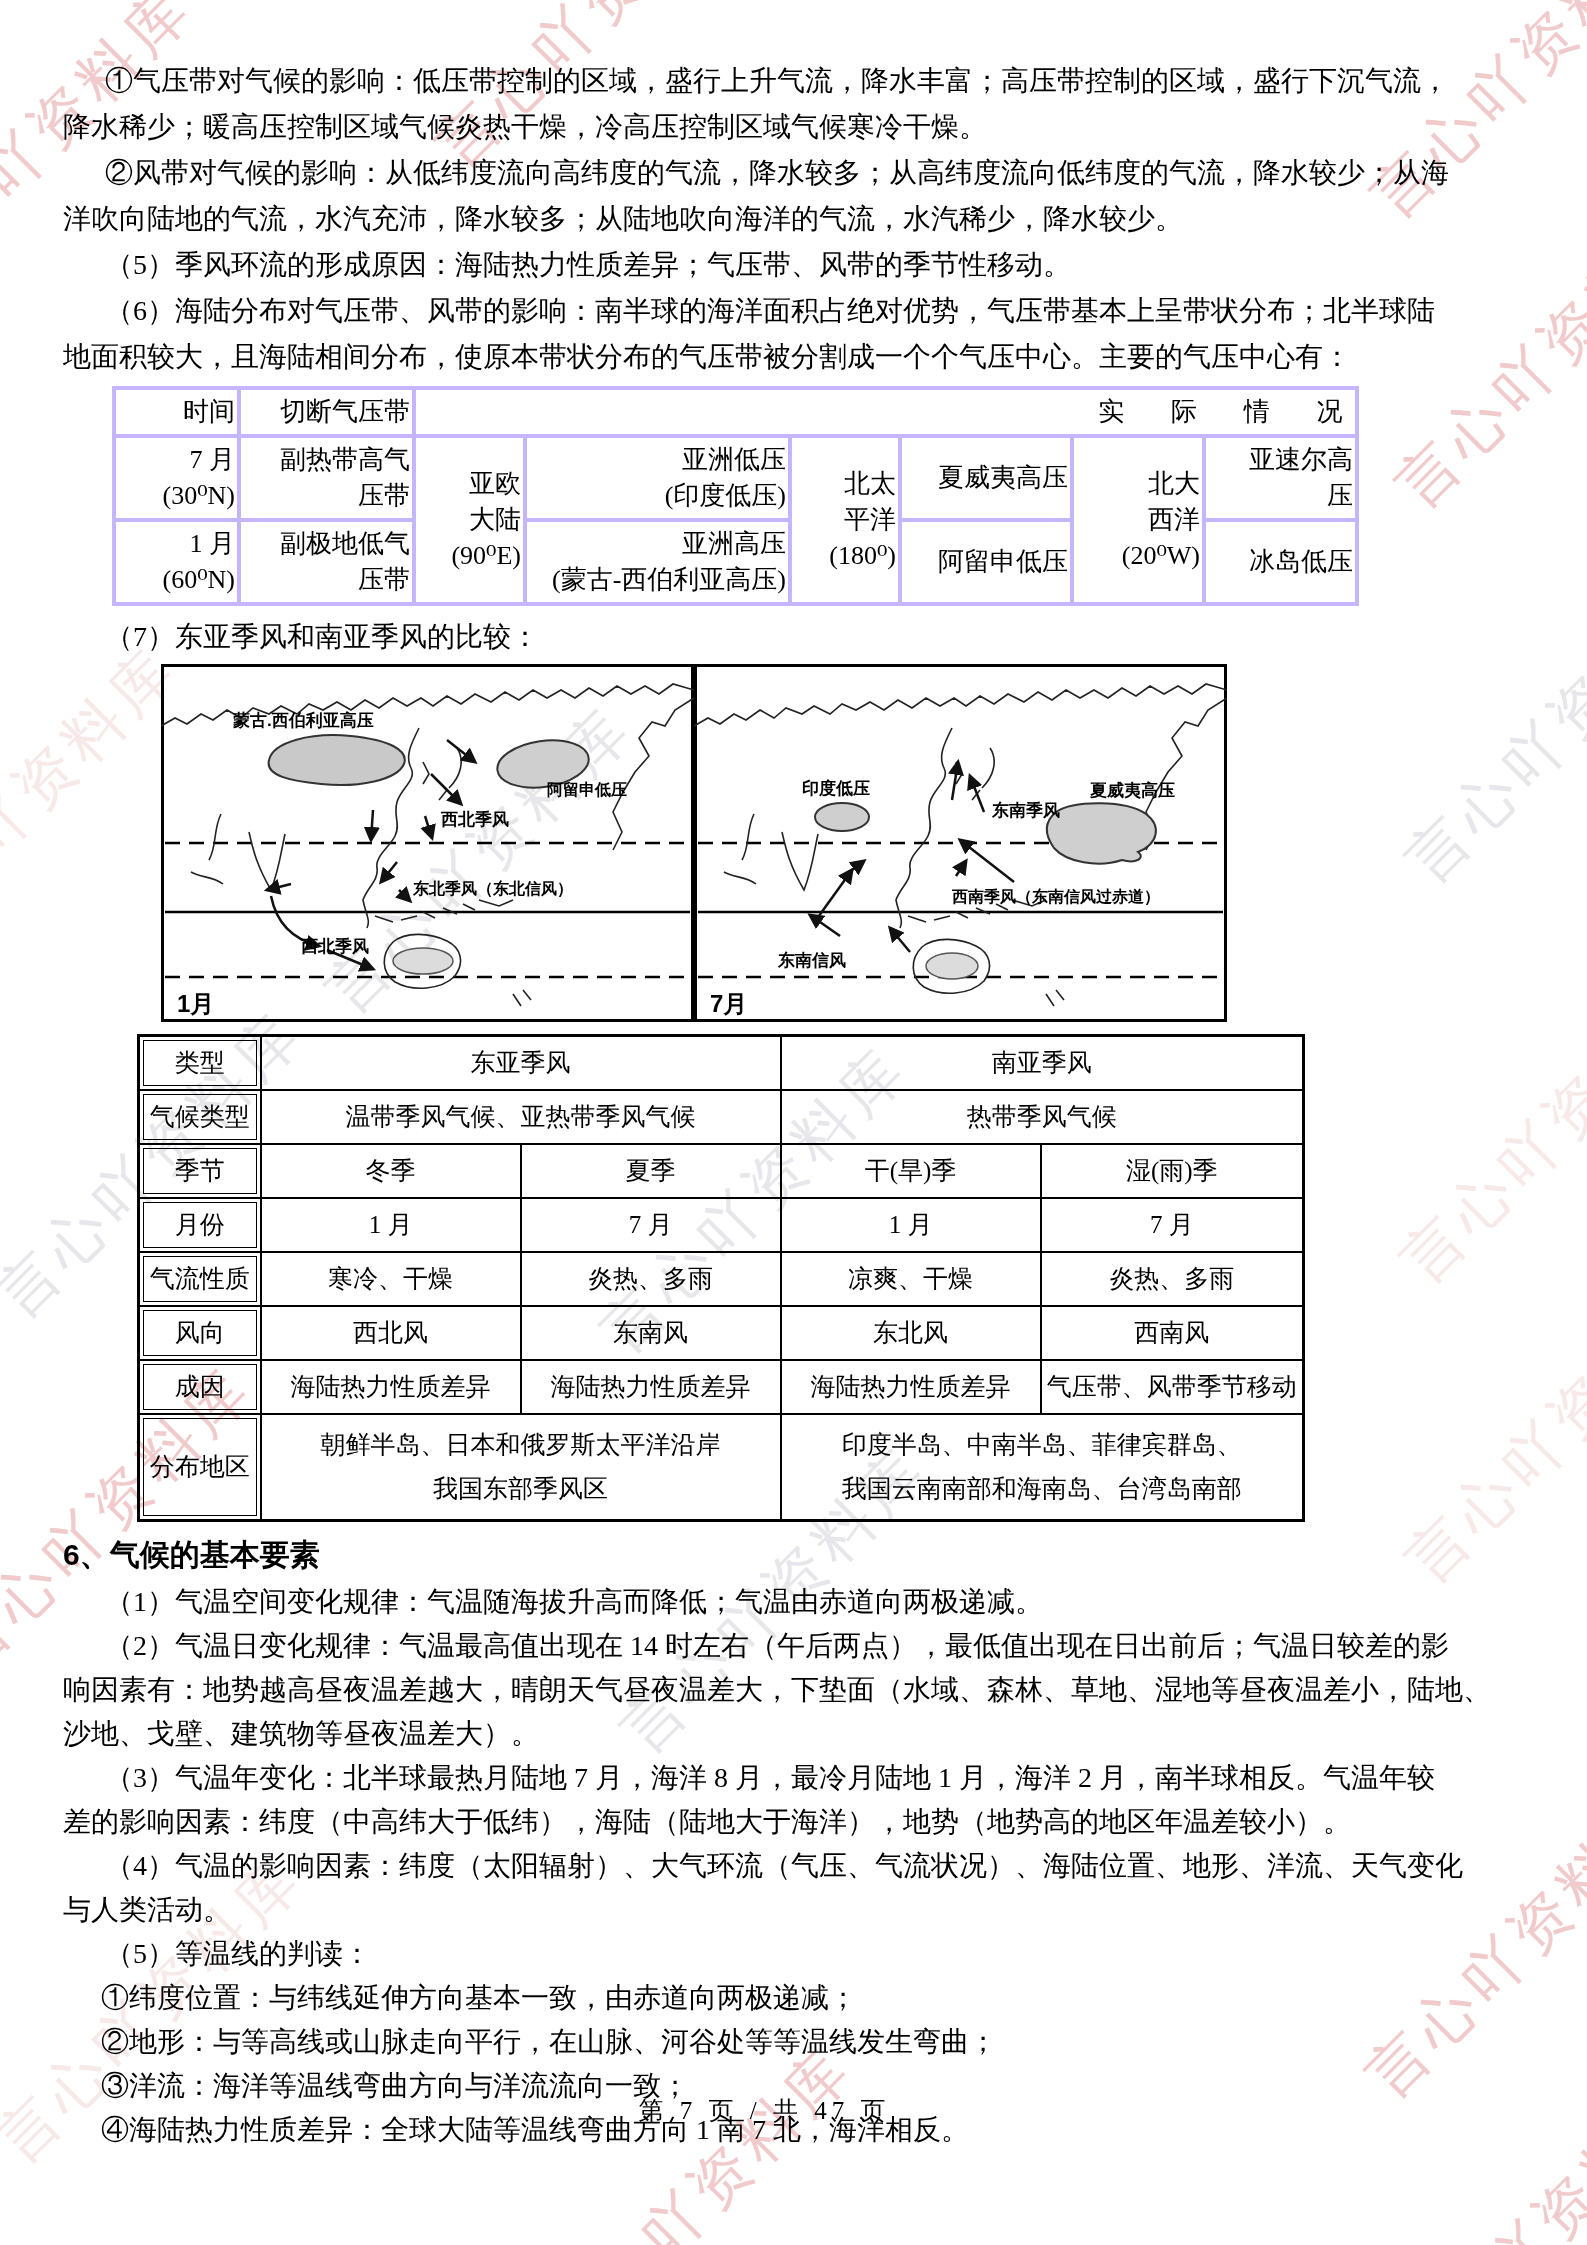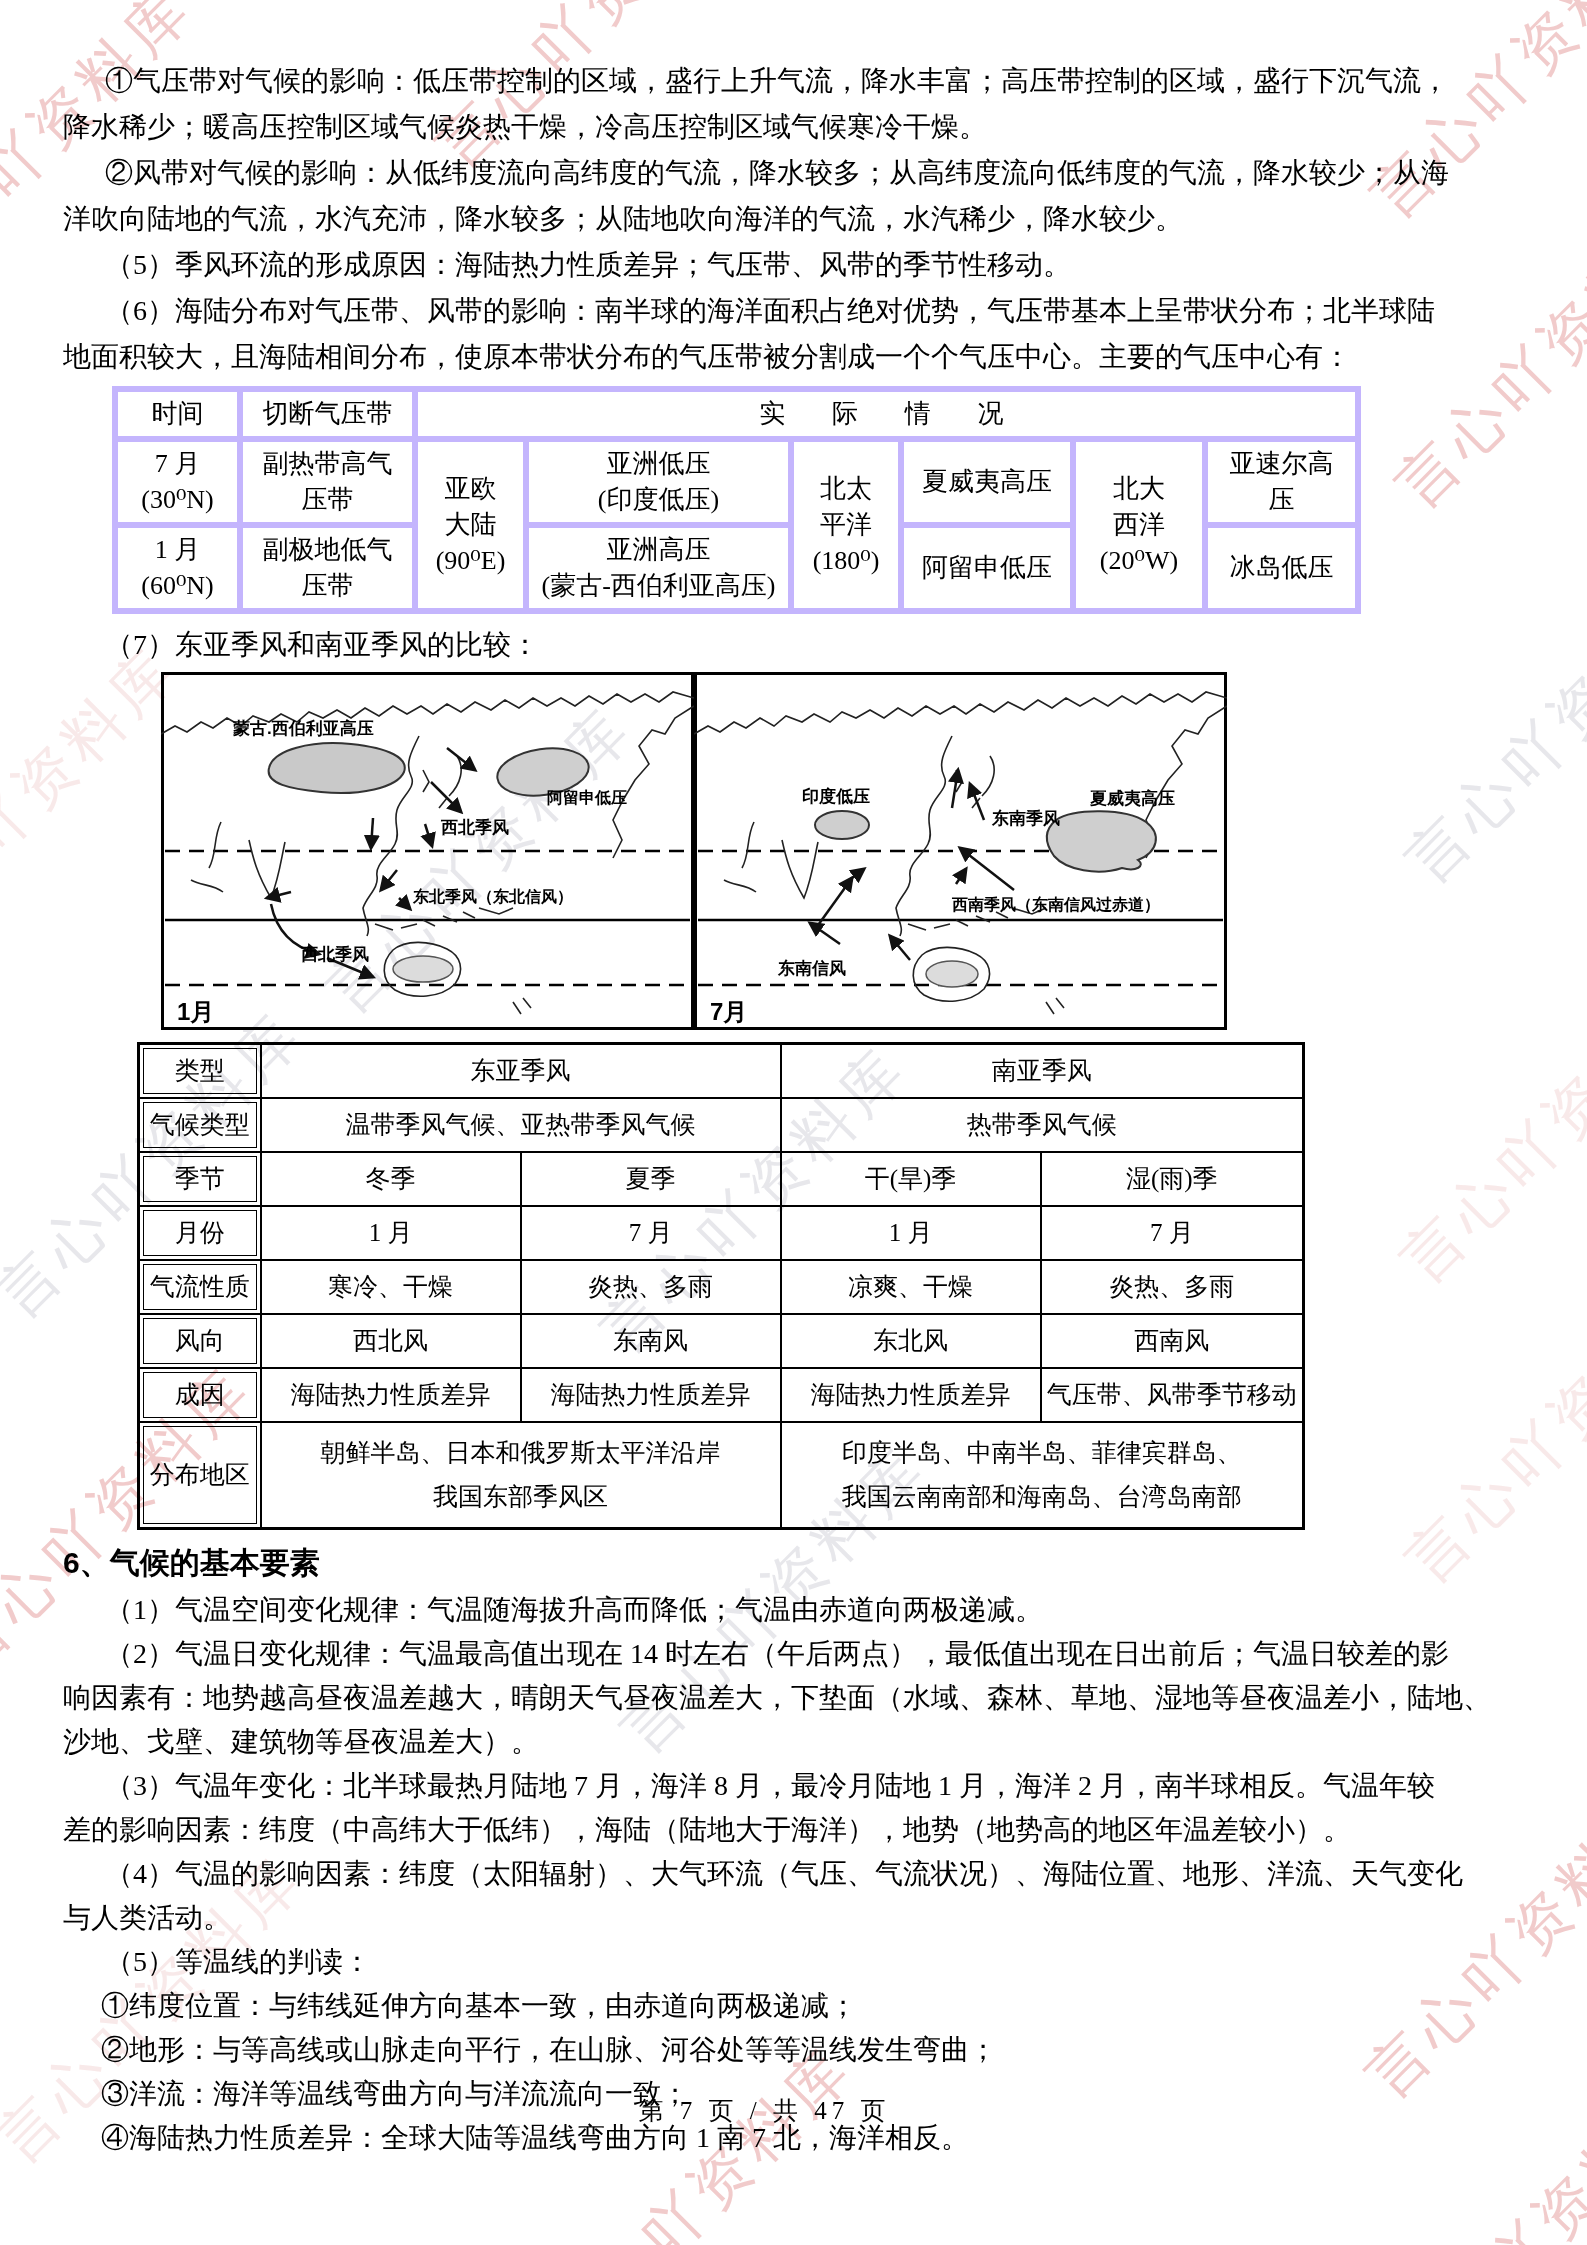--- a/index.html
+++ b/index.html
@@ -12,21 +12,21 @@
   .wm-pinklight{color:rgba(236,196,196,0.38);}
   .wm-gray{color:rgba(202,202,210,0.45);}
   
   .content{position:absolute;left:0;top:0;width:1465px;z-index:1;}
   .body-text{padding:58px 63px 0 63px;font-size:28px;line-height:46px;}
   .line{white-space:nowrap;}
   .ind{padding-left:42px;}
   
   table.t1{border-collapse:collapse;table-layout:fixed;width:1243px;margin:6px 0 0 112px;
            font-size:26px;text-align:center;}
-  .t1 td{border:6px solid #c4b5fd;padding:4px 2px;line-height:36px;vertical-align:middle;}
+  .t1 td{border:4px solid #c4b5fd;padding:4px 2px;line-height:36px;vertical-align:middle;text-align:right;}
   .spread{letter-spacing:0.4em;}
   .preline{white-space:pre-line;}
   
   .maps{display:flex;margin:4px 0 12px 161px;}
   svg.map{width:533px;height:358px;display:block;}
   .map-label{font-family:"Liberation Sans",sans-serif;font-weight:bold;fill:#000;}
   
   table.t2{border-collapse:collapse;table-layout:fixed;width:1165px;margin:10px 0 0 137px;
            font-size:25px;text-align:center;}
   .t2{border:3px solid #000;padding-left:32px;}

